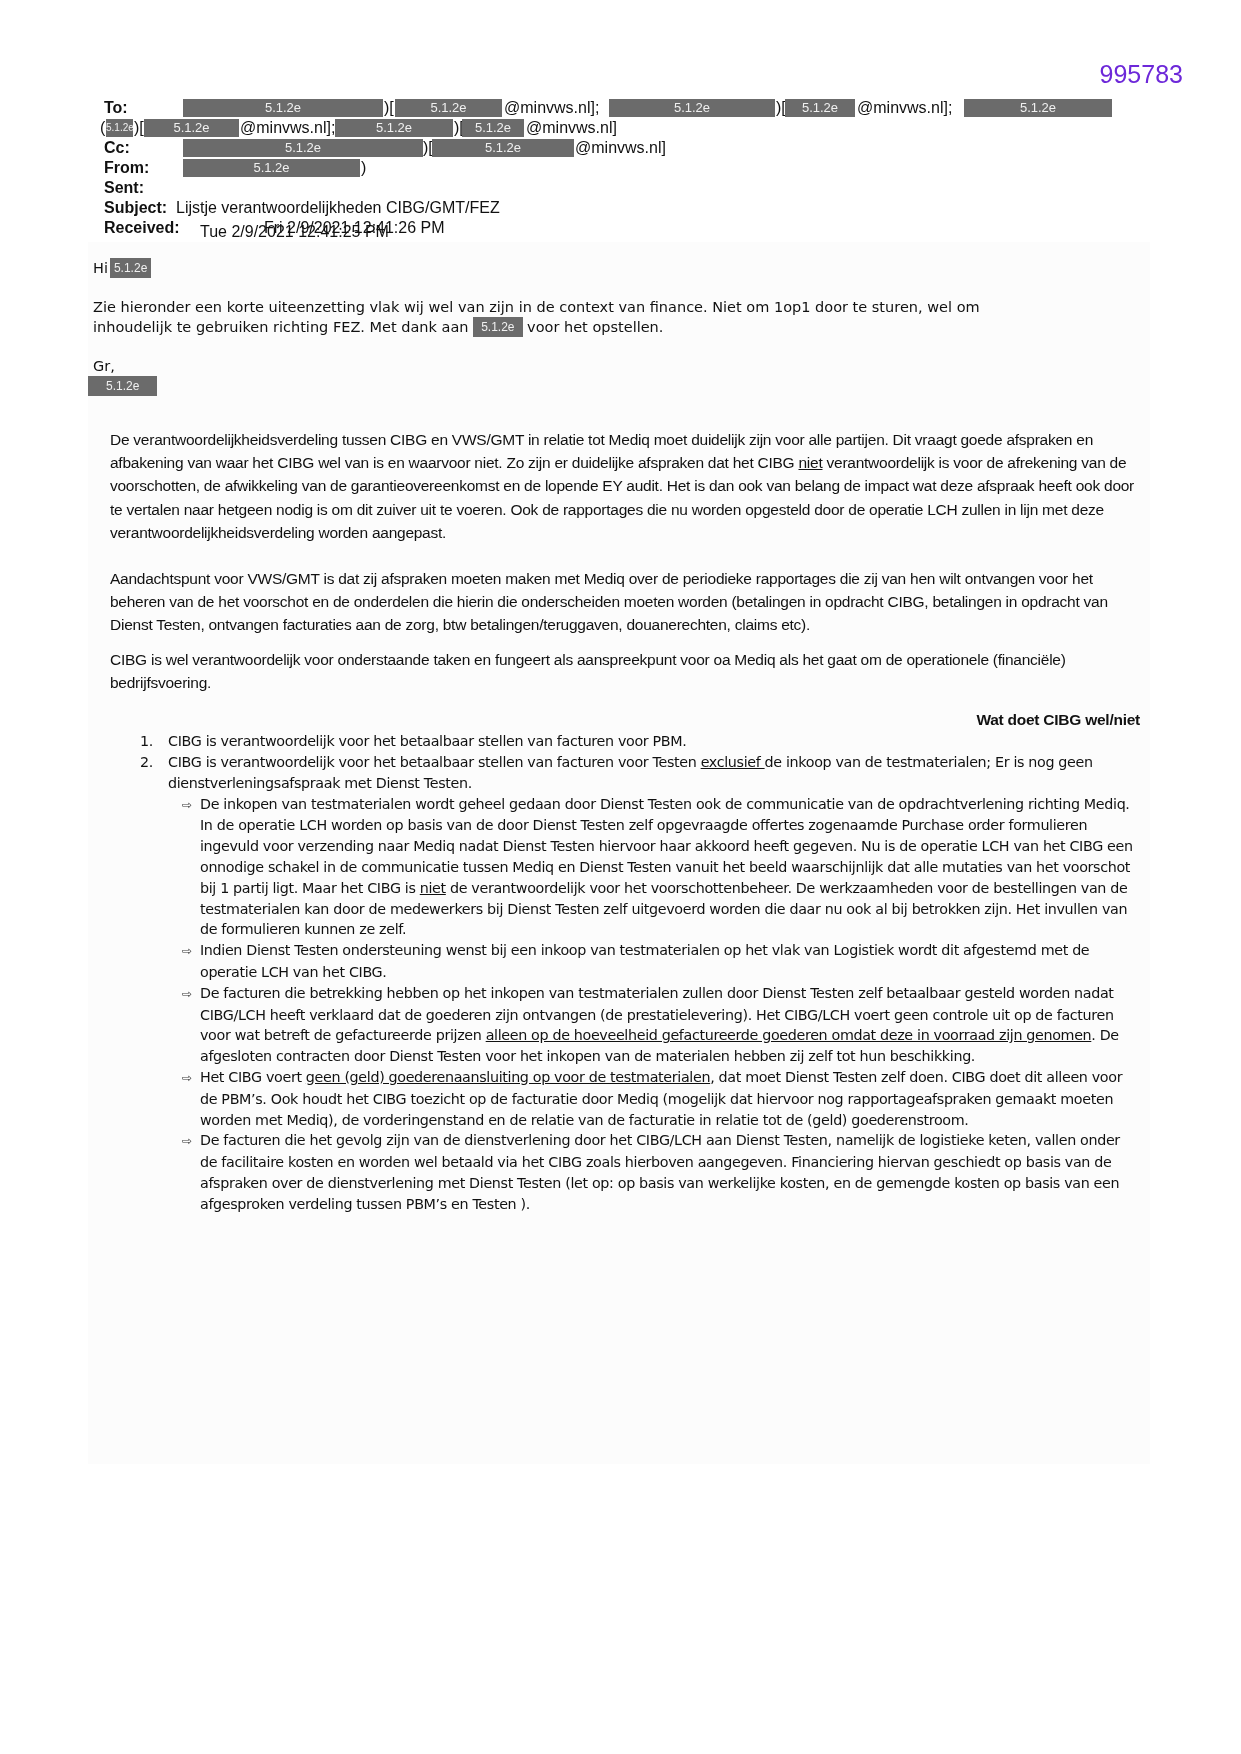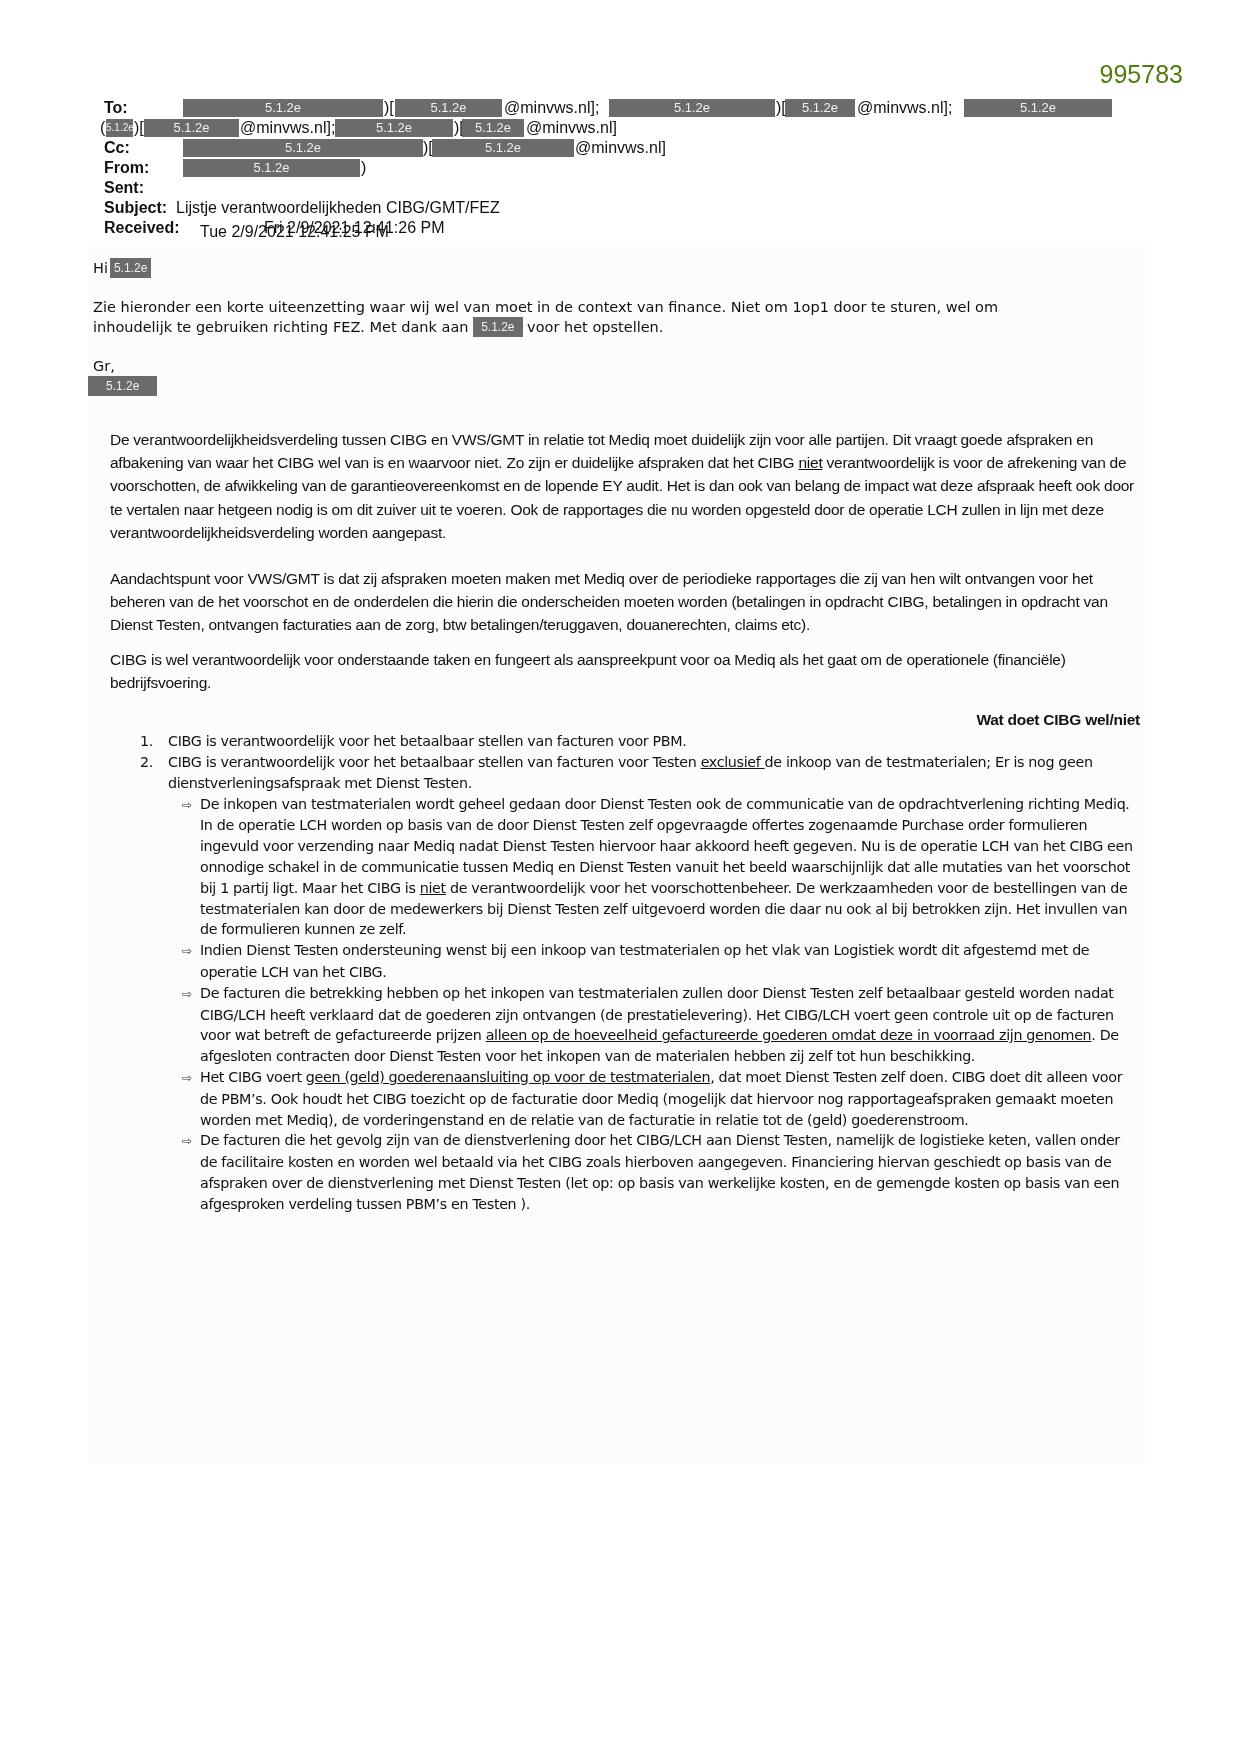--- a/index.html
+++ b/index.html
@@ -1,17 +1,17 @@
 <!DOCTYPE html>
 <html><head>
 <meta charset="utf-8">
 <style>
   html, body { margin: 0; padding: 0; background: #ffffff; }
   body { width: 1241px; height: 1754px; position: relative; overflow: hidden; color: #111; }
-  .docid { position: absolute; right: 58px; top: 60px; font-family: "Liberation Sans", sans-serif; font-size: 25px; color: #4d7c0f; }
+  .docid { position: absolute; right: 58px; top: 60px; font-family: "Liberation Sans", sans-serif; font-size: 25px; color: #6d28d9; }
   .hdr { position: absolute; left: 100px; top: 98px; font-family: "Liberation Sans", sans-serif; font-size: 16px; line-height: 20px; }
   .hdr-row { position: relative; height: 20px; white-space: nowrap; }
   .hdr-label { position: absolute; left: 4px; font-weight: bold; }
   .abs { position: absolute; top: 0; }
   .red { position: absolute; top: 1px; height: 18px; background: #6b6b6b; color: #f0f0f0; font-size: 13px; line-height: 18px; text-align: center; font-family: "Liberation Sans", sans-serif; }
   .red.sm { font-size: 10px; }
   .ul { text-decoration: underline; }
   .panel { position: absolute; left: 88px; top: 242px; width: 1062px; height: 1222px; background: #fcfcfc; }
   .intro { position: absolute; left: 93px; font-family: "DejaVu Sans", sans-serif; font-size: 14.5px; line-height: 20px; color: #111; }
   .inred { display: inline-block; background: #6b6b6b; color: #f0f0f0; font-family: "Liberation Sans", sans-serif; font-size: 12px; line-height: 20px; padding: 0 8px; vertical-align: bottom; }
@@ -83,21 +83,21 @@
     <span class="abs" style="left:164px;">Fri 2/9/2021 12:41:26 PM</span>
   </div>
 </div>
 
 <div class="panel"></div>
 
 <div class="intro" style="top:258px;">
   <span>Hi</span><span class="inred" style="padding:0 4px;margin-left:2px;">5.1.2e</span>
 </div>
 <div class="intro" style="top:297px;width:1030px;">
-  <div>Zie hieronder een korte uiteenzetting waar wij wel van moet in de context van finance. Niet om 1op1 door te sturen, wel om</div>
+  <div>Zie hieronder een korte uiteenzetting vlak wij wel van zijn in de context van finance. Niet om 1op1 door te sturen, wel om</div>
   <div>
     <span>inhoudelijk te gebruiken richting FEZ. Met dank aan</span>
     <span class="inred">5.1.2e</span>
     <span>voor het opstellen.</span>
   </div>
 </div>
 <div class="intro" style="top:356px;">
   <div>Gr,</div>
   <span class="inred" style="margin-left:-5px;padding:0 18px;">5.1.2e</span>
 </div>

